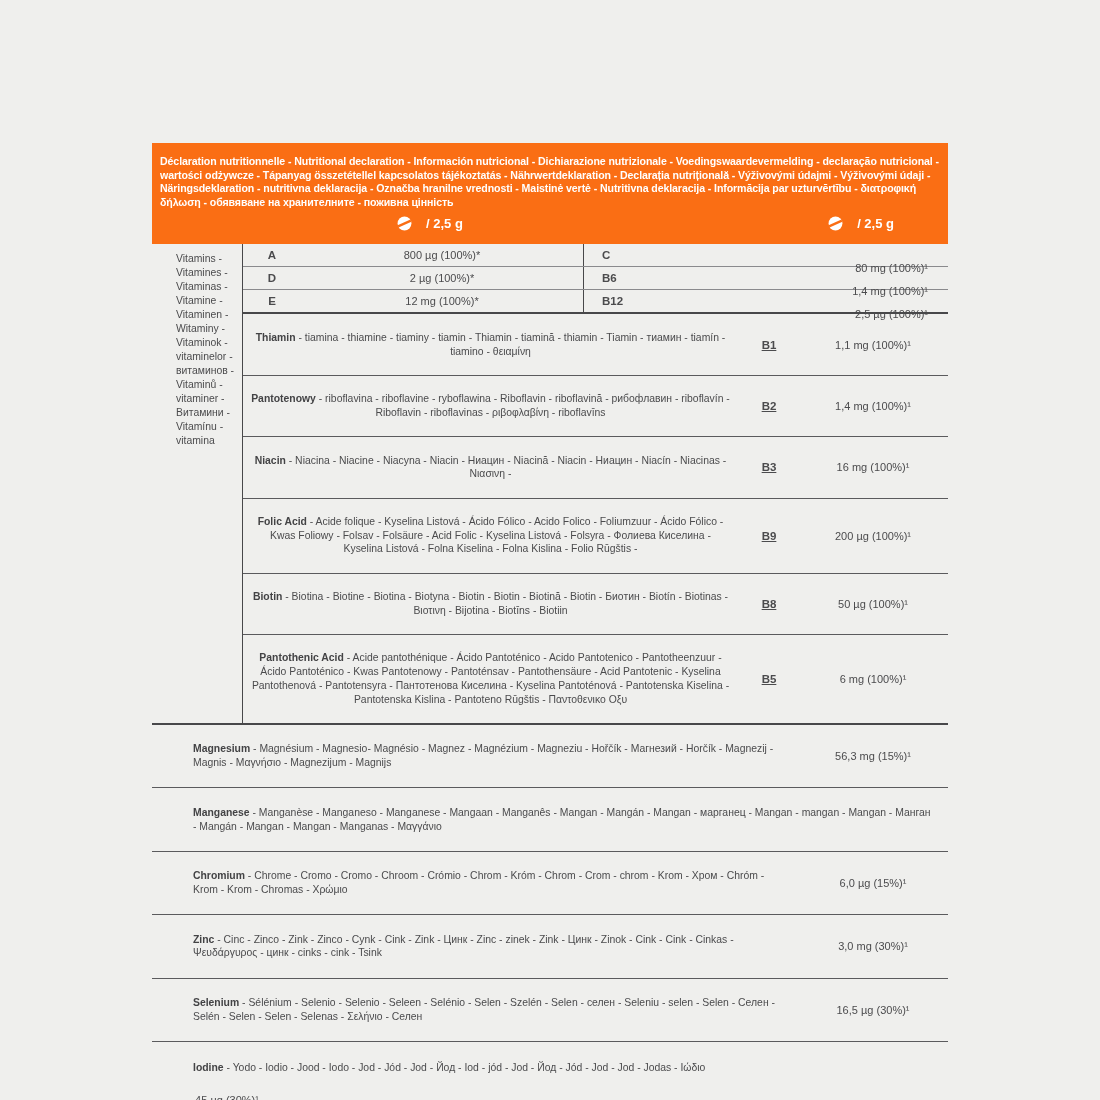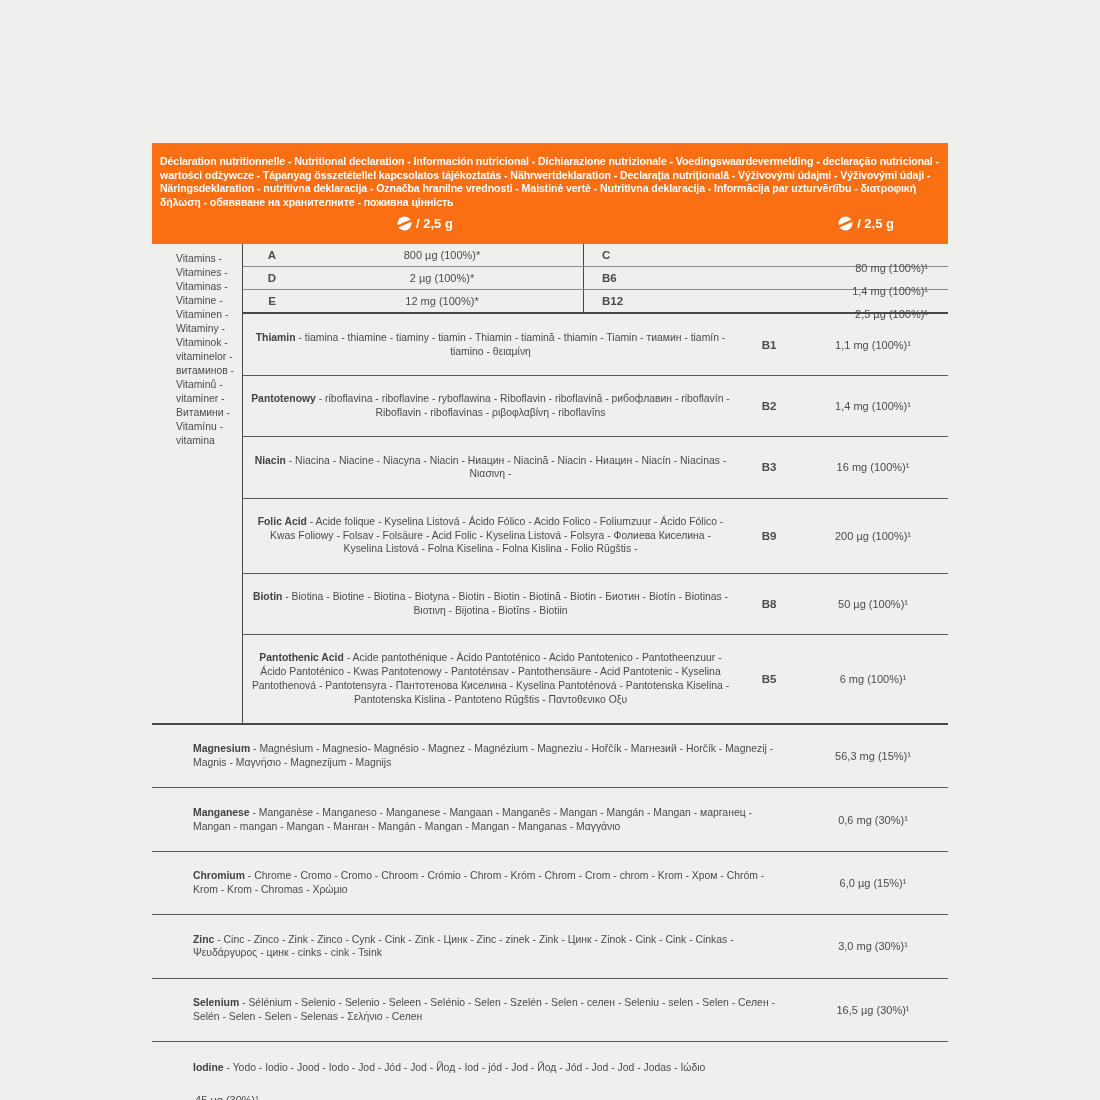--- a/index.html
+++ b/index.html
@@ -9,21 +9,21 @@
     font-family:"Liberation Sans", sans-serif;
     color:#4b4b4d;
     -webkit-font-smoothing:antialiased;
   }
   .sheet{position:absolute;left:152px;top:143px;width:796px;}
 
   
   .banner{background:#fa6e14;color:#fff;padding:12px 8px 8px;box-sizing:border-box;}
   .banner-text{margin:0;font-size:10.6px;font-weight:bold;line-height:13.6px;text-align:left;letter-spacing:-0.1px;}
   .servings{position:relative;height:20px;margin-top:7px;}
-  .serving{position:absolute;top:0;display:flex;align-items:center;gap:4px;font-weight:bold;font-size:13px;white-space:nowrap;}
+  .serving{position:absolute;top:0;display:flex;align-items:center;gap:14px;font-weight:bold;font-size:13px;white-space:nowrap;}
   .serving-left{left:237px;}
   .serving-right{right:46px;}
   .pill-svg{display:block;}
 
   
   .vitamins{display:flex;border-bottom:2px solid #48484a;}
   .vit-label{width:90px;box-sizing:border-box;padding:8px 4px 0 24px;font-size:10.4px;line-height:14px;}
   .vit-main{flex:1;min-width:0;border-left:1.5px solid #48484a;}
 
   .srow{display:flex;align-items:stretch;border-bottom:1px solid #8a8a8d;}
@@ -34,21 +34,21 @@
   .code{font-weight:bold;font-size:11.5px;}
   .half-left .code{width:58px;text-align:center;}
   .half-left .val{flex:1;text-align:center;font-size:11px;}
   .half-right .code{width:62px;padding-left:18px;box-sizing:border-box;text-align:left;}
   .half-right .val{flex:1;text-align:right;padding-right:20px;font-size:11px;margin-top:25px;}
 
   .drow{display:flex;border-bottom:1.5px solid #5a5a5d;}
   .drow:last-child{border-bottom:none;}
   .dtext{flex:1;min-width:0;padding:6px 10px 6px 8px;font-size:10.4px;line-height:13.8px;text-align:center;}
   .dname{font-weight:bold;color:#434345;}
-  .dcode{width:58px;display:flex;align-items:center;justify-content:center;font-weight:bold;font-size:11.5px;}
+  .dcode{width:58px;display:flex;align-items:center;justify-content:center;font-weight:bold;font-size:11.5px;text-decoration:underline;}
   .dval{width:150px;display:flex;align-items:center;justify-content:center;font-size:11px;text-align:center;}
 
   
   .minerals{border-bottom:2px solid #48484a;}
   .mrow{display:flex;border-bottom:1.5px solid #5a5a5d;}
   .mrow:last-child{border-bottom:none;flex-direction:column;}
   .mtext{flex:1;min-width:0;padding:7px 16px 7px 8px;font-size:10.4px;line-height:13.8px;margin-left:33px;}
   .mname{font-weight:bold;color:#434345;}
   .mval{width:150px;display:flex;align-items:center;justify-content:center;font-size:11px;text-align:left;}
   .mrow-tall .mtext{padding-top:9px;padding-bottom:9px;}
@@ -156,21 +156,20 @@
 
   <section class="minerals">
 
     <div class="mrow">
       <p class="mtext"><span class="mname">Magnesium</span><span> - Magnésium - Magnesio- Magnésio - Magnez - Magnézium - Magneziu - Hořčík - Магнезий - Horčík - Magnezij - Magnis - Μαγνήσιο - Magnezijum - Magnijs</span></p>
       <div class="mval">56,3 mg (15%)¹</div>
     </div>
 
     <div class="mrow">
       <p class="mtext"><span class="mname">Manganese</span><span> - Manganèse - Manganeso - Manganese - Mangaan - Manganês - Mangan - Mangán - Mangan - марганец - Mangan - mangan - Mangan - Манган - Mangán - Mangan - Mangan - Manganas - Μαγγάνιο</span></p>
-      <div class="mval">0,6 mg (30%)¹</div>
     </div>
 
     <div class="mrow">
       <p class="mtext"><span class="mname">Chromium</span><span> - Chrome - Cromo - Cromo - Chroom - Crómio - Chrom - Króm - Chrom - Crom - chrom - Krom - Хром - Chróm - Krom - Krom - Chromas - Χρώμιο</span></p>
       <div class="mval">6,0 µg (15%)¹</div>
     </div>
 
     <div class="mrow">
       <p class="mtext"><span class="mname">Zinc</span><span> - Cinc - Zinco - Zink - Zinco - Cynk - Cink - Zink - Цинк - Zinc - zinek - Zink - Цинк - Zinok - Cink - Cink - Cinkas - Ψευδάργυρος - цинк - cinks - cink - Tsink</span></p>
       <div class="mval">3,0 mg (30%)¹</div>

